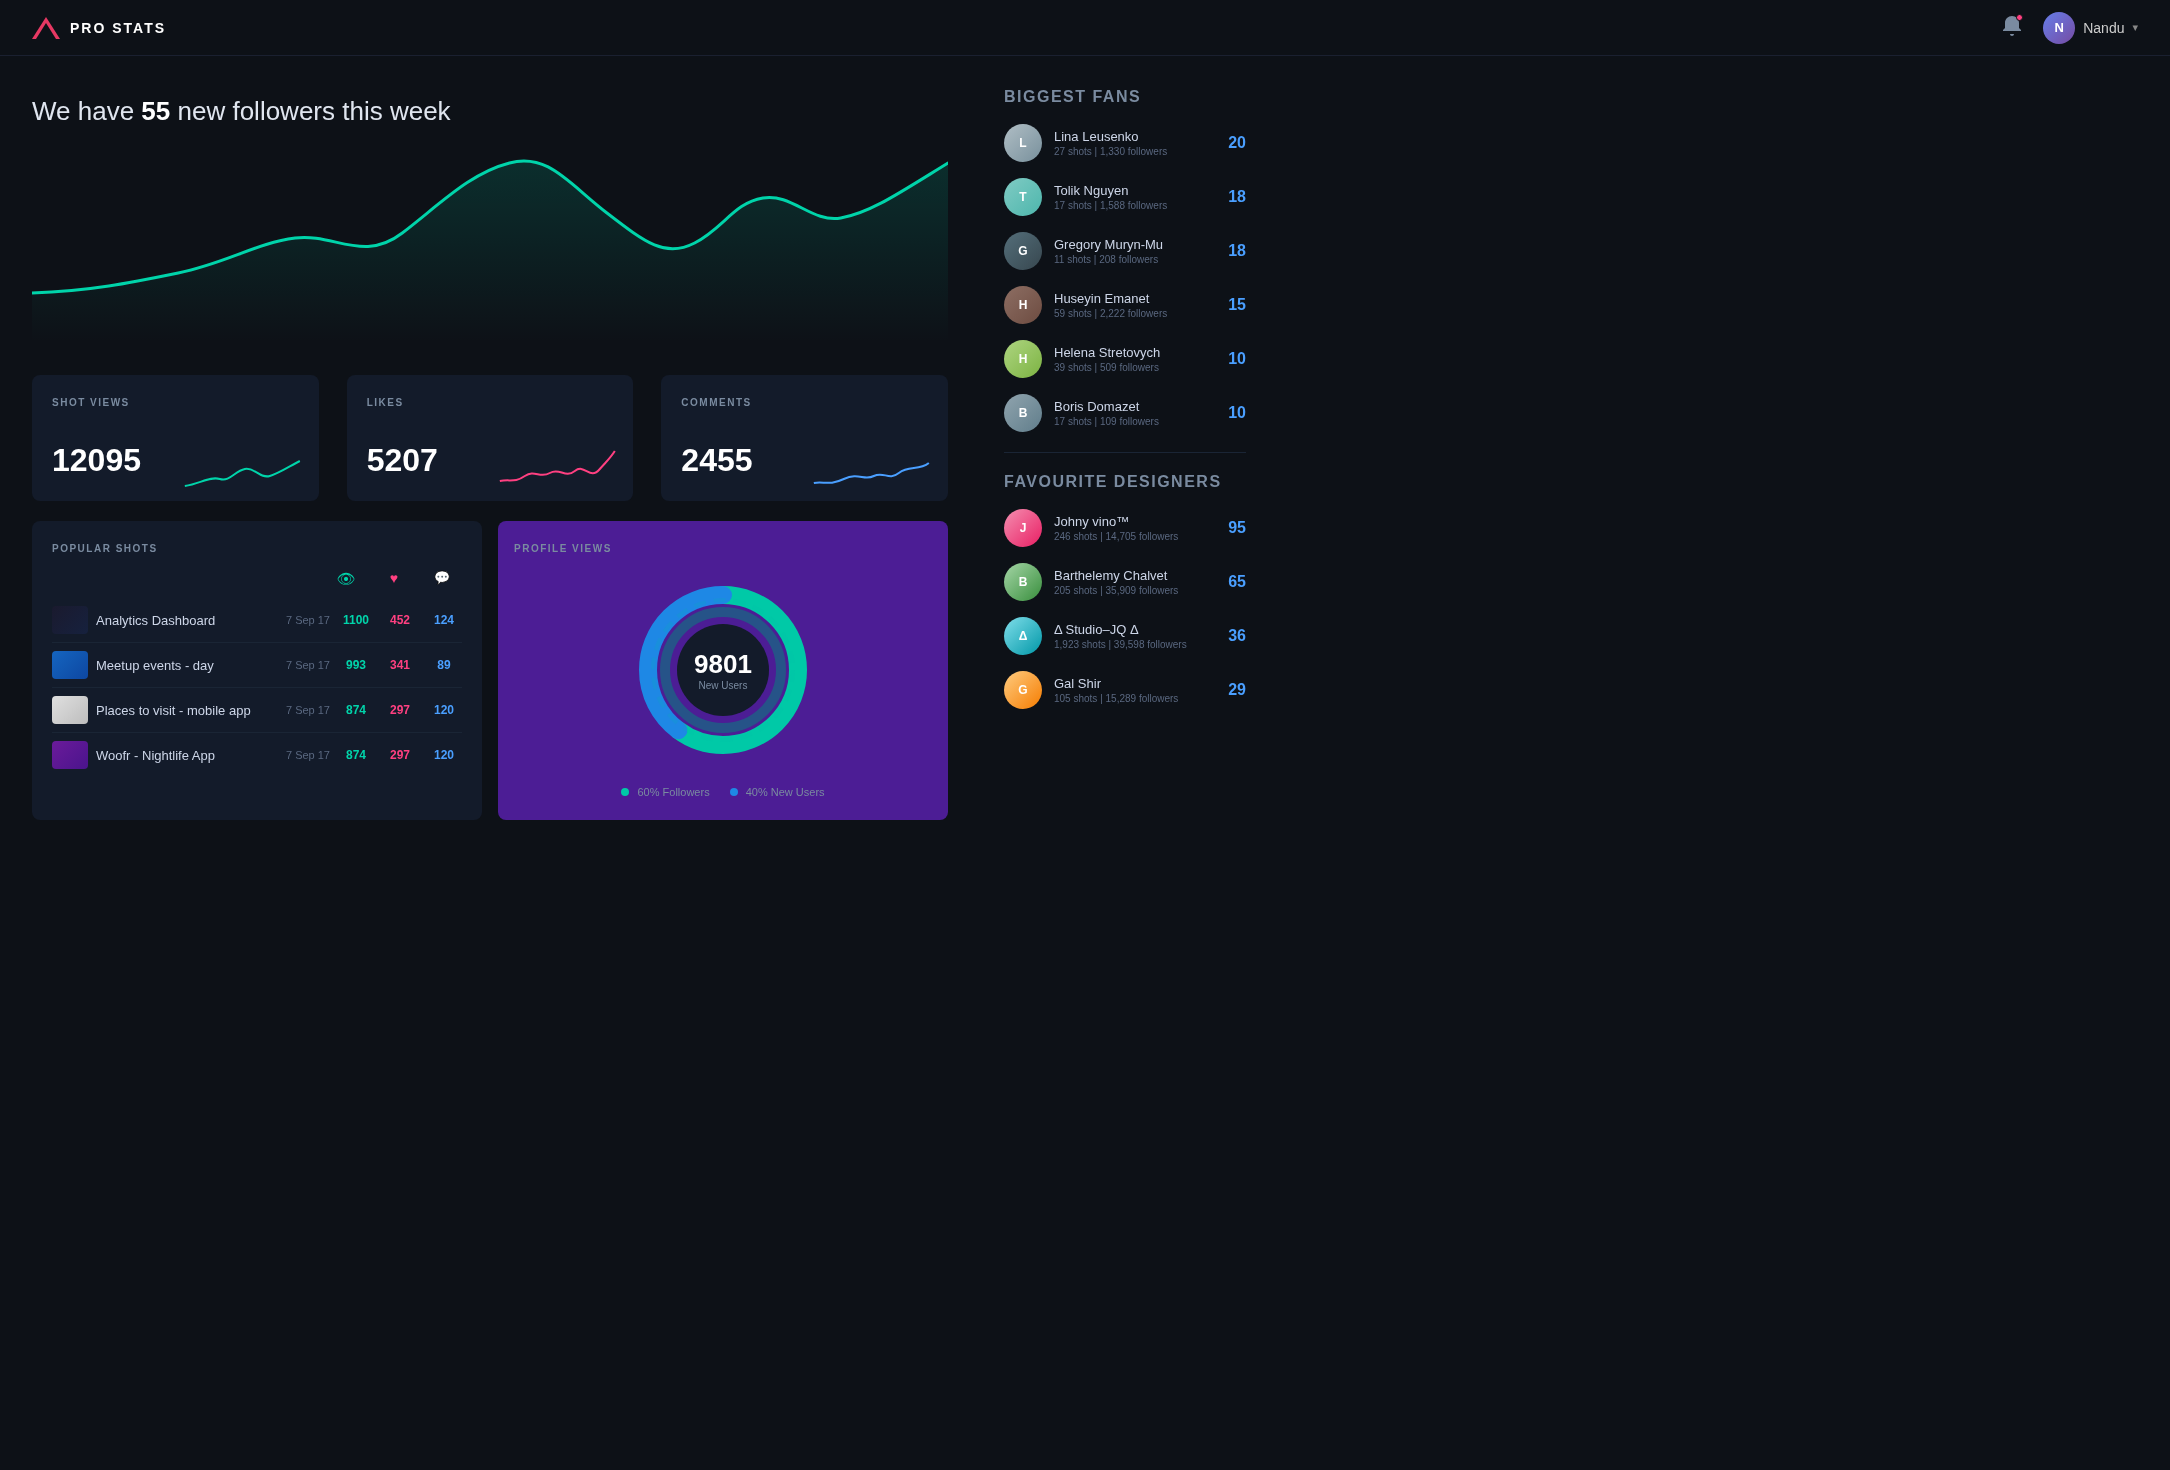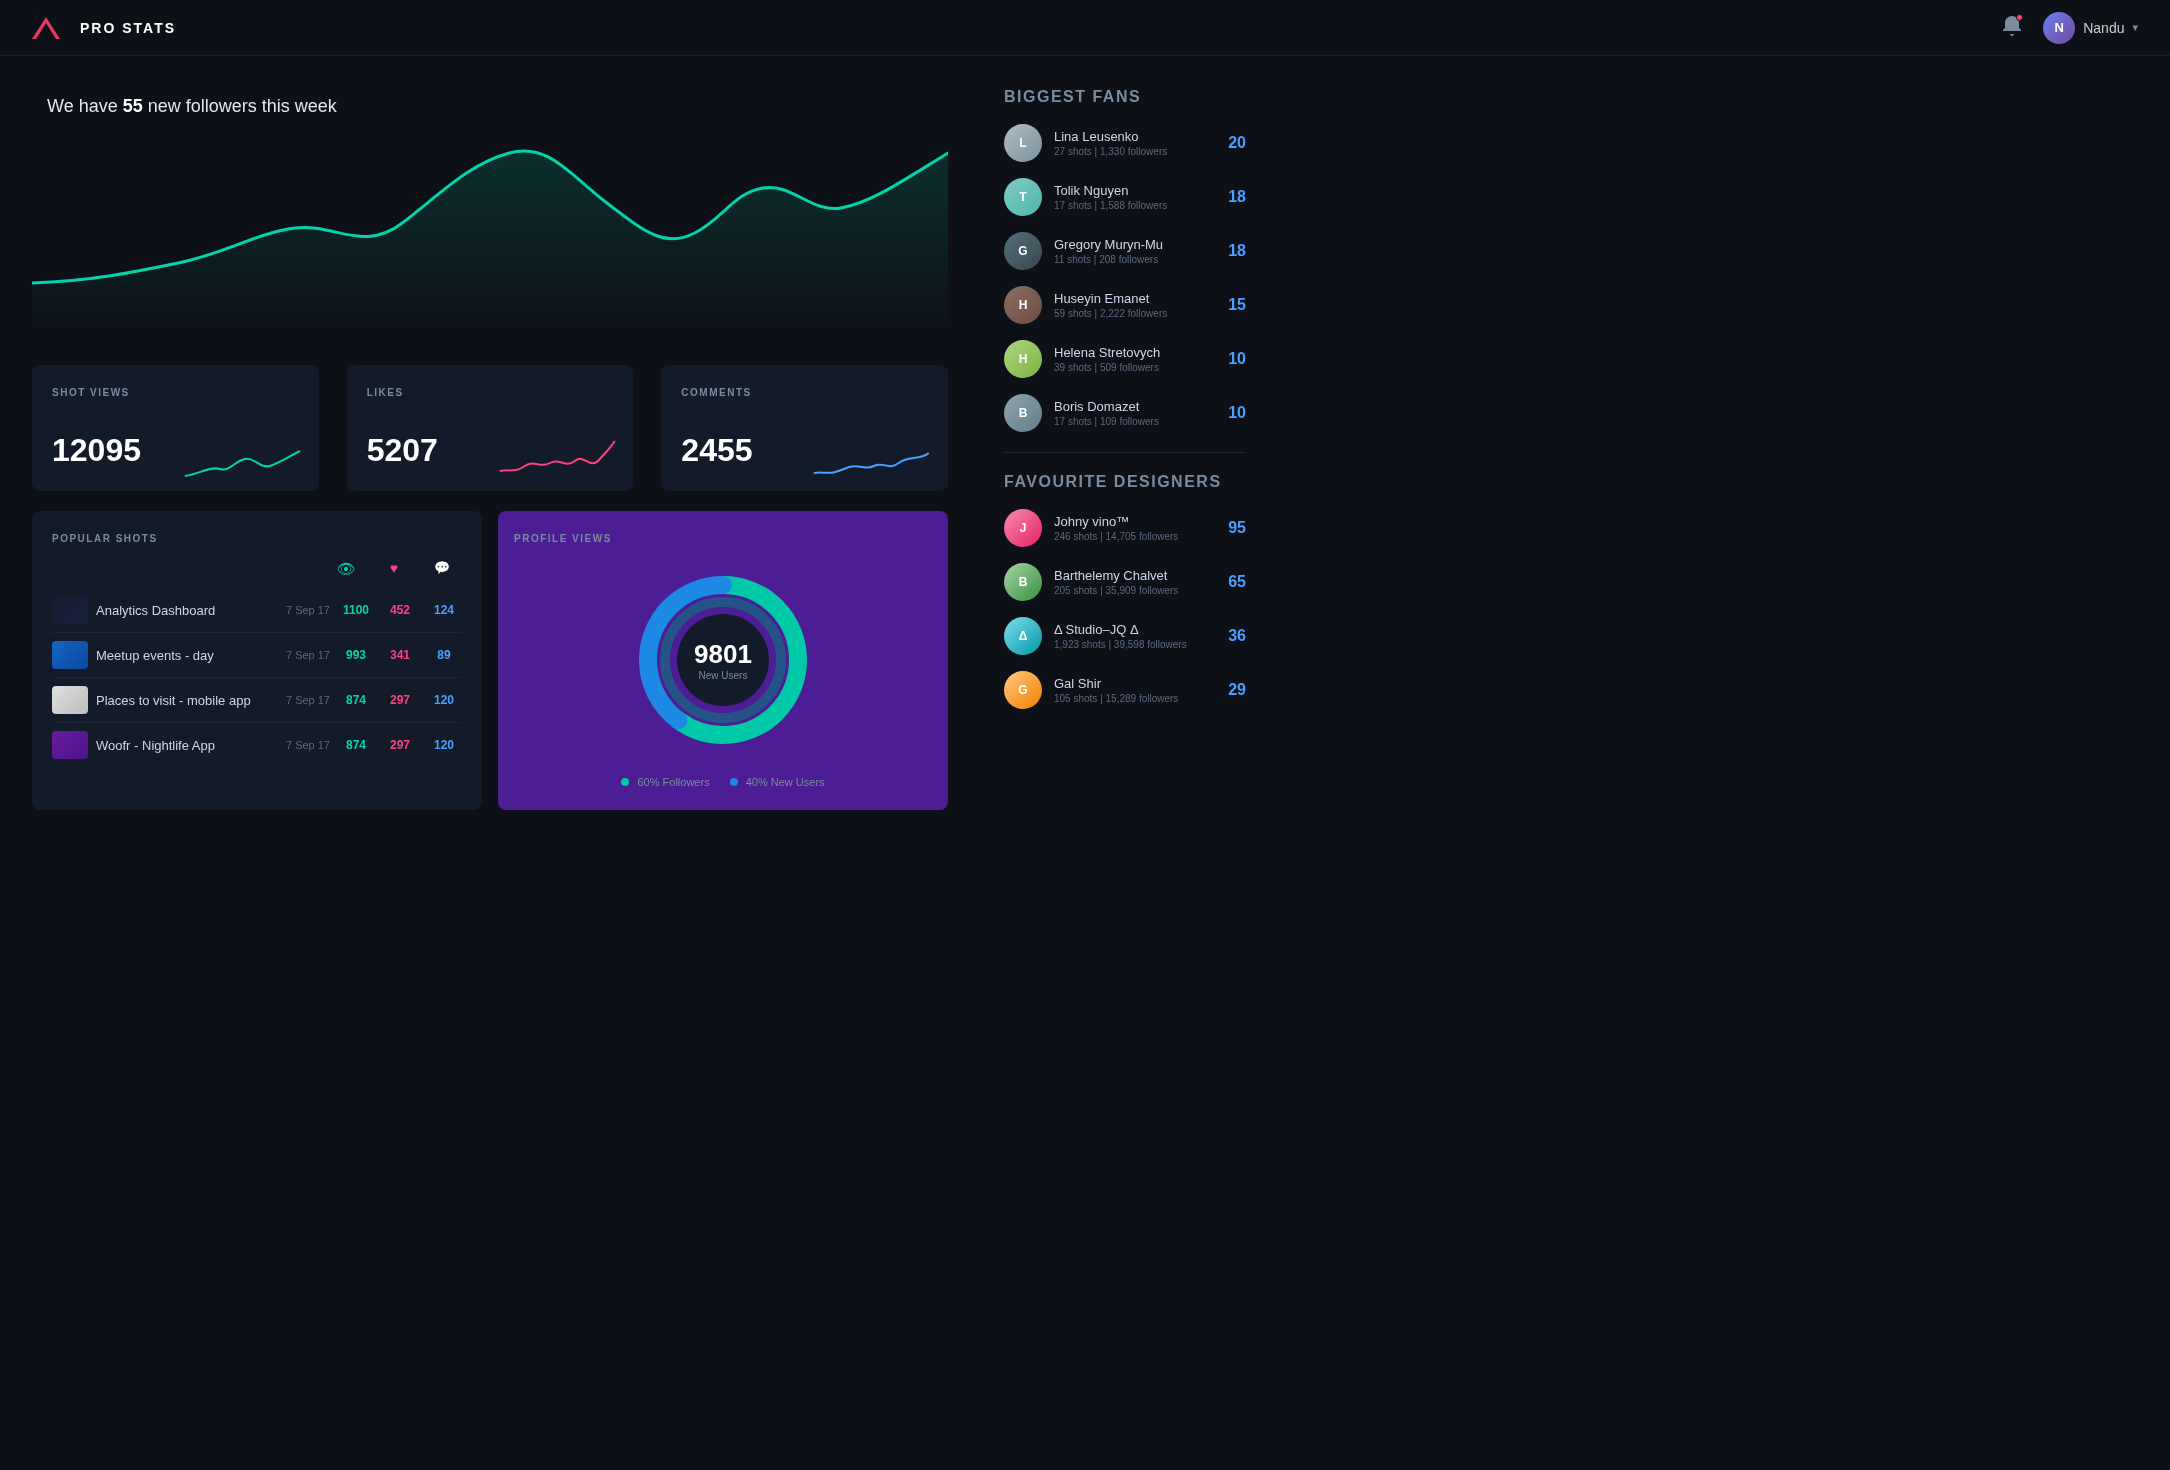--- a/index.html
+++ b/index.html
@@ -16,21 +16,21 @@
       align-items: center;
       justify-content: space-between;
       padding: 0 32px;
       height: 56px;
       background: #0d1117;
       border-bottom: 1px solid #1a2030;
     }
     .nav-brand {
       display: flex;
       align-items: center;
-      gap: 20px;
+      gap: 10px;
     }
     .brand-icon {
       width: 28px;
       height: 22px;
     }
     .brand-name {
       font-size: 14px;
       font-weight: 700;
       letter-spacing: 2px;
       color: #fff;
@@ -102,25 +102,24 @@
     }
 
     
     .greeting-title {
       font-size: 28px;
       font-weight: 300;
       color: #e0e6f0;
       margin-bottom: 8px;
     }
     .greeting-subtitle {
-      font-size: 18px;
+      font-size: 26px;
       font-weight: 300;
       color: #e0e6f0;
       margin-bottom: 0;
-      margin-left: 15px;
     }
     .greeting-subtitle strong {
       font-weight: 700;
       color: #fff;
     }
 
     
     .chart-container {
       position: relative;
       height: 200px;

